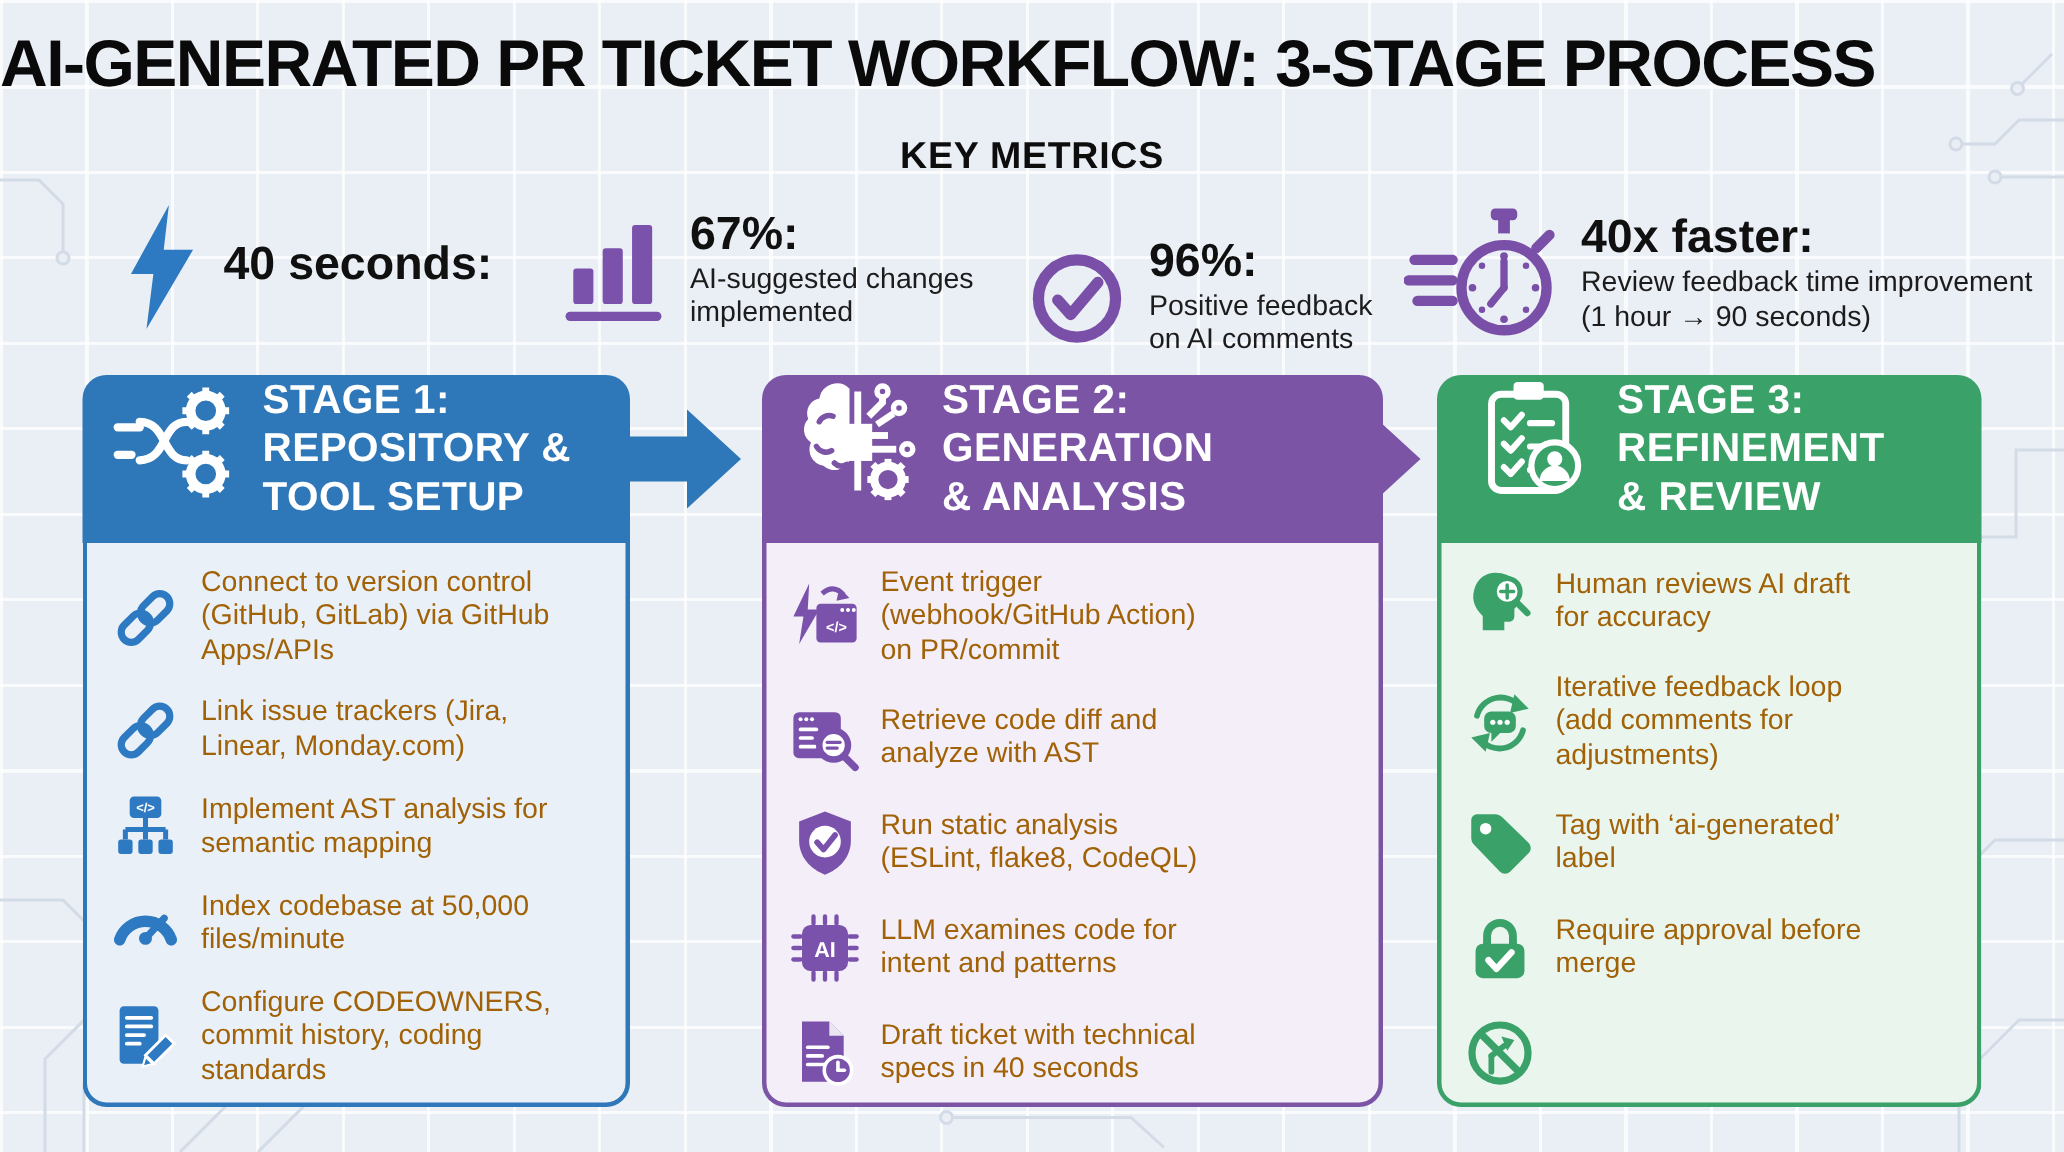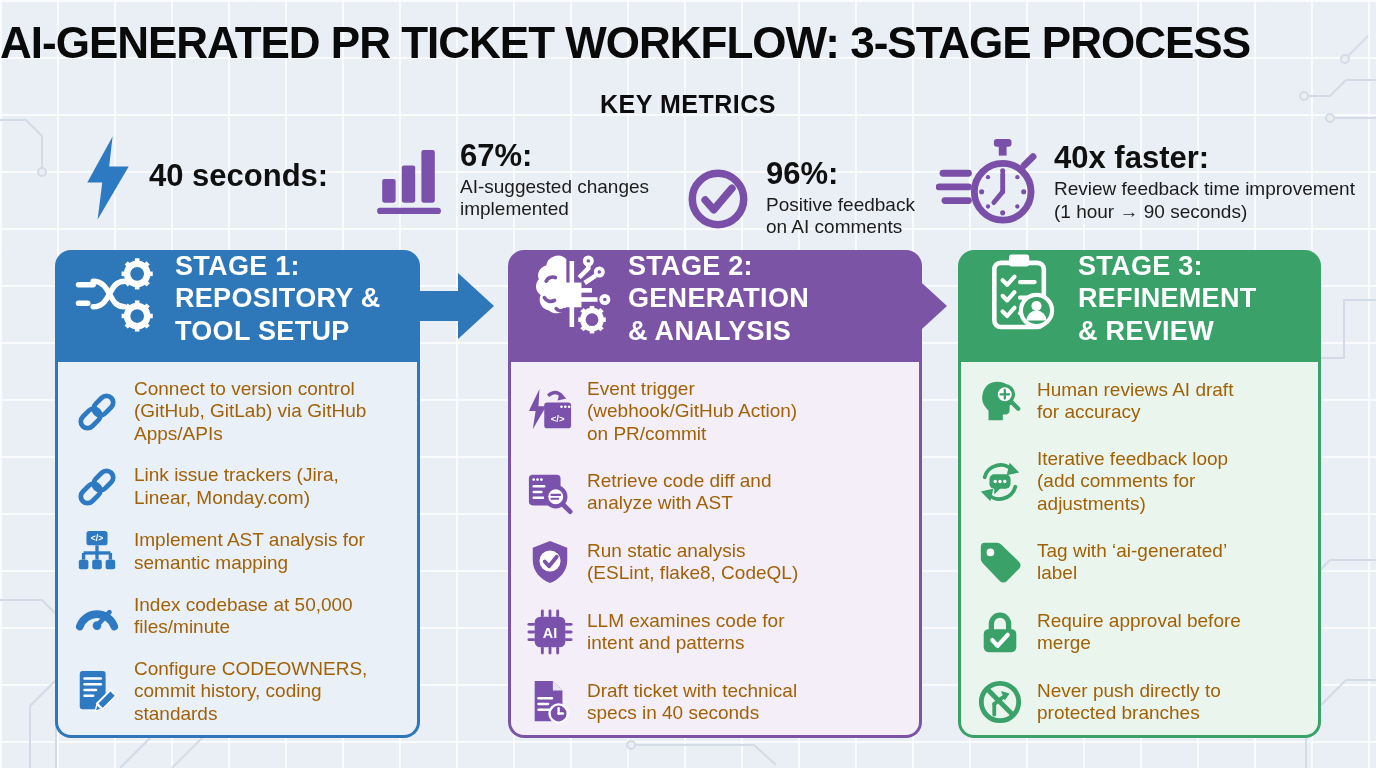--- a/index.html
+++ b/index.html
@@ -513,20 +513,18 @@
       </div>
 
       <div class="item">
         <svg class="iicon" width="46" height="46" viewBox="0 0 48 48">
           <circle cx="24" cy="24" r="19.5" stroke="currentColor" stroke-width="5" fill="none"></circle>
           <path d="M18 37 V26" stroke="currentColor" stroke-width="4" stroke-linecap="round"></path>
           <path d="M18 26 L27 19" stroke="currentColor" stroke-width="4" stroke-linecap="round"></path>
           <polygon points="25,12.5 34,15 29,22.5" fill="currentColor"></polygon>
           <path d="M10.5 10.5 L37.5 37.5" stroke="currentColor" stroke-width="5" stroke-linecap="round"></path>
         </svg>
-        <div class="itext">Never push directly to
-protected branches</div>
       </div>
 
     </div>
   </section>
 
 </div>
 
 </body></html>

